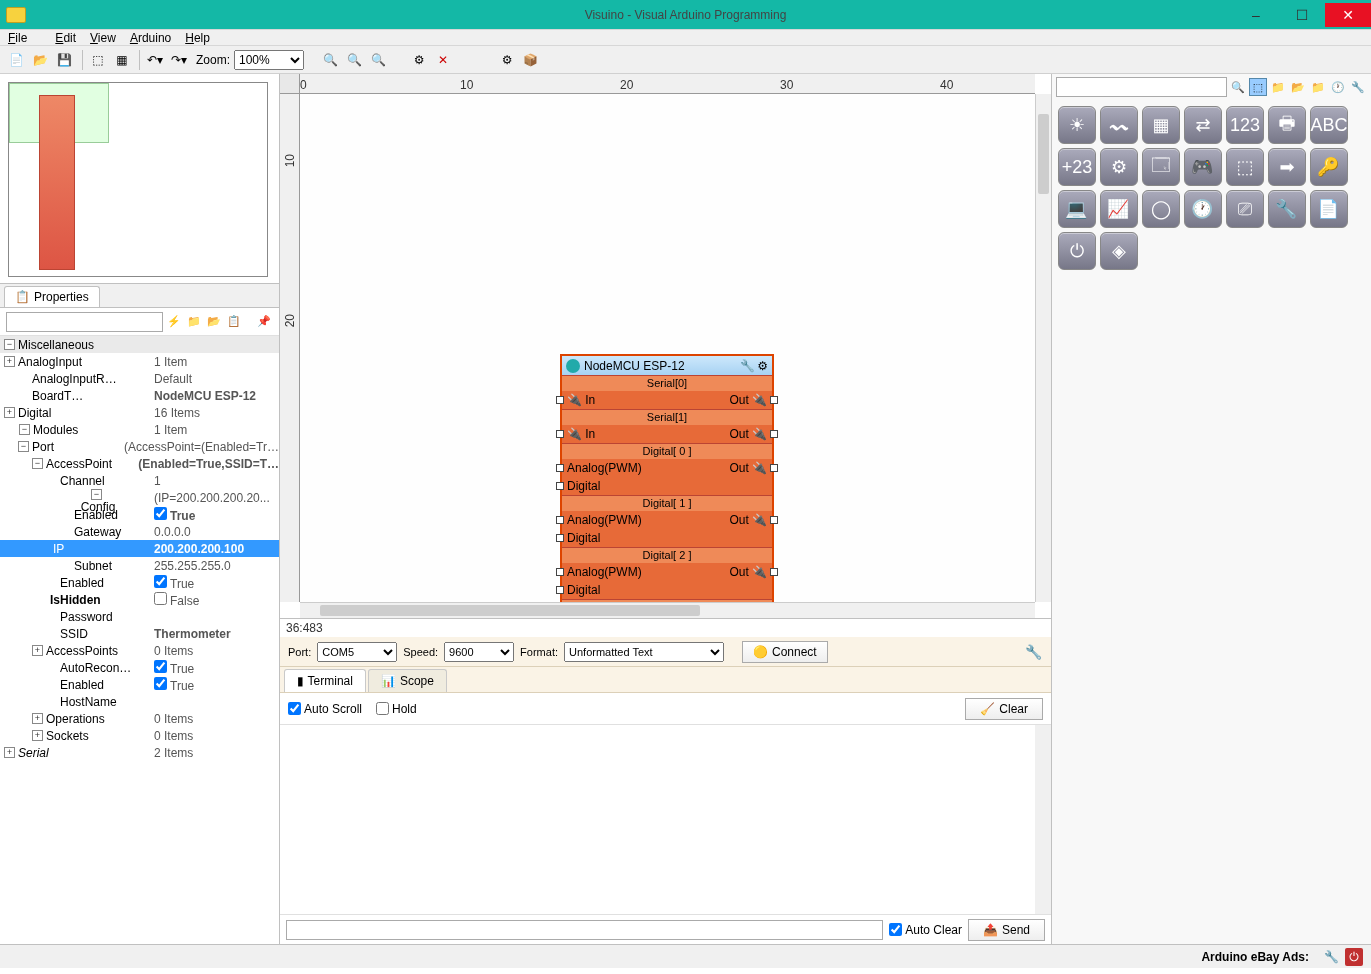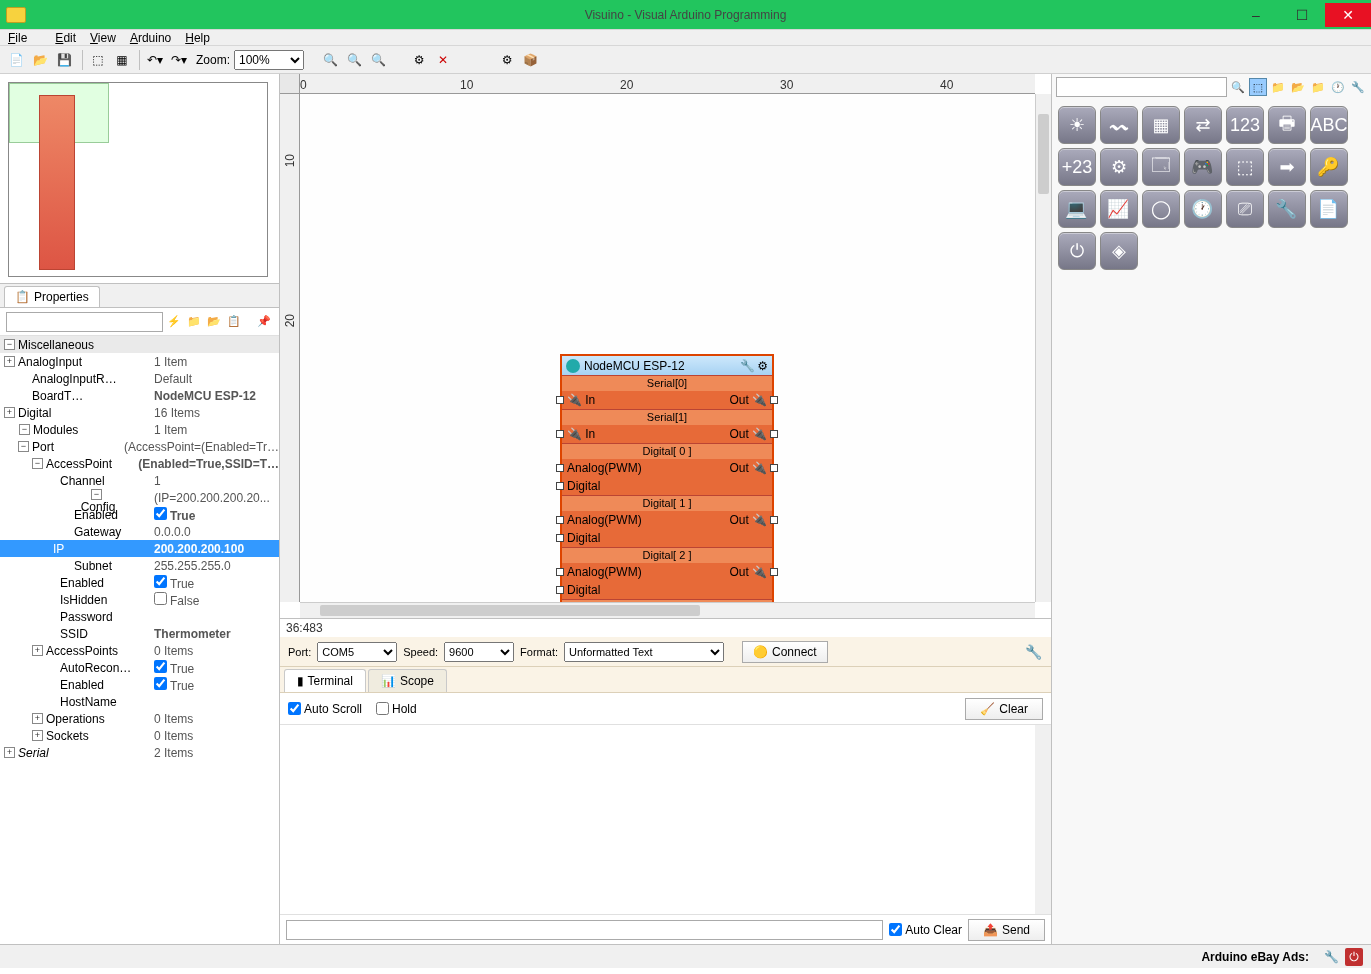--- a/index.html
+++ b/index.html
@@ -1,17 +1,17 @@
 <!DOCTYPE html>
 <html><head>
 <meta charset="utf-8">
 <style>
 * { box-sizing: border-box; margin: 0; padding: 0; font-family: "Segoe UI", Tahoma, sans-serif; font-size: 12px; }
 html, body { width: 1371px; height: 974px; overflow: hidden; background: #fff; }
-.titlebar { height: 30px; background: #22c55e; border-bottom: 1px solid #d7d7d7; display: flex; align-items: center; position: relative; }
+.titlebar { height: 30px; background: #14b8a6; border-bottom: 1px solid #d7d7d7; display: flex; align-items: center; position: relative; }
 .titlebar .logo { width: 20px; height: 16px; margin-left: 6px; background: #f7d23e; border: 1px solid #c0a020; border-radius: 2px; }
 .titlebar .title { position: absolute; left: 50%; transform: translateX(-50%); color: #444; }
 .win-buttons { margin-left: auto; display: flex; }
 .win-buttons div { width: 46px; height: 24px; display: flex; align-items: center; justify-content: center; font-size: 14px; color: #333; }
 .win-buttons .close { background: #e81123; color: #fff; width: 46px; height: 24px; }
 .menubar { height: 16px; background: #f0f0f0; display: flex; align-items: center; padding-left: 8px; border-bottom: 1px solid #d7d7d7; }
 .menubar span { margin-right: 14px; cursor: default; }
 .menubar span u { text-decoration: underline; }
 .toolbar { height: 28px; background: #f0f0f0; display: flex; align-items: center; padding-left: 6px; border-bottom: 1px solid #d0d0d0; }
 .tool-btn { width: 22px; height: 22px; margin-right: 2px; border: 1px solid transparent; border-radius: 2px; display: flex; align-items: center; justify-content: center; font-size: 12px; }
@@ -262,21 +262,21 @@
           <div class="val"><span>255.255.255.0</span></div>
         </div>
         <div class="tree-row">
           <div class="key" style="padding-left: 46px; width: 150px;">
             <span class="noexp"></span>
             <span>Enabled</span>
           </div>
           <div class="val"><input type="checkbox" class="pchk" checked="" style=""><span>True</span></div>
         </div>
         <div class="tree-row">
-          <div class="key" style="padding-left: 46px; width: 150px;">
+          <div class="key" style="padding-left: 36px; width: 150px; font-weight: bold;">
             <span class="noexp"></span>
             <span>IsHidden</span>
           </div>
           <div class="val"><input type="checkbox" class="pchk" style=""><span>False</span></div>
         </div>
         <div class="tree-row">
           <div class="key" style="padding-left: 46px; width: 150px;">
             <span class="noexp"></span>
             <span>Password</span>
           </div>

